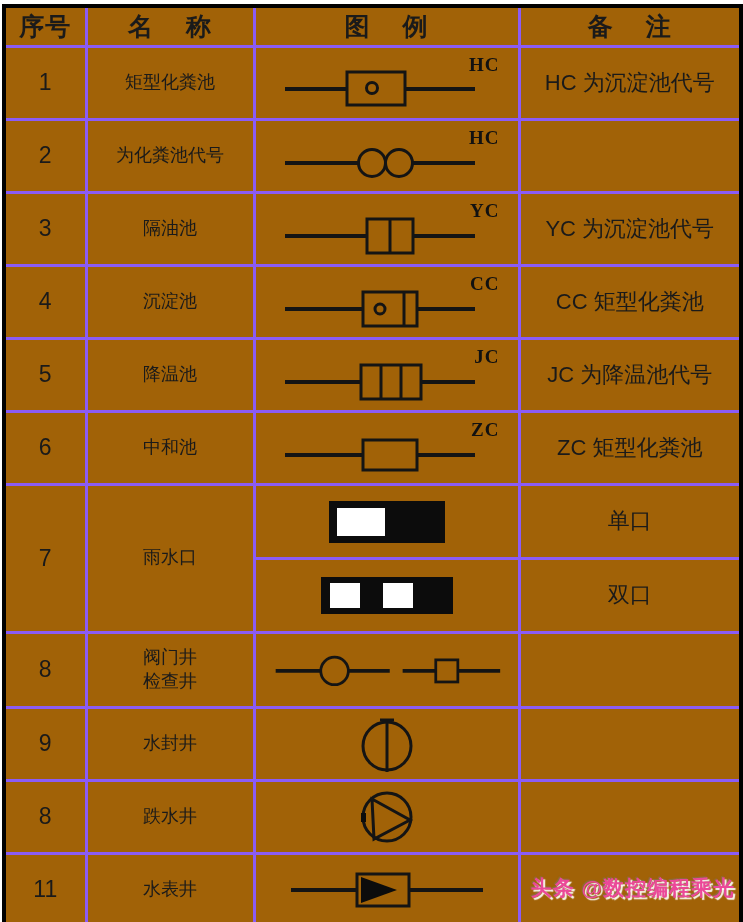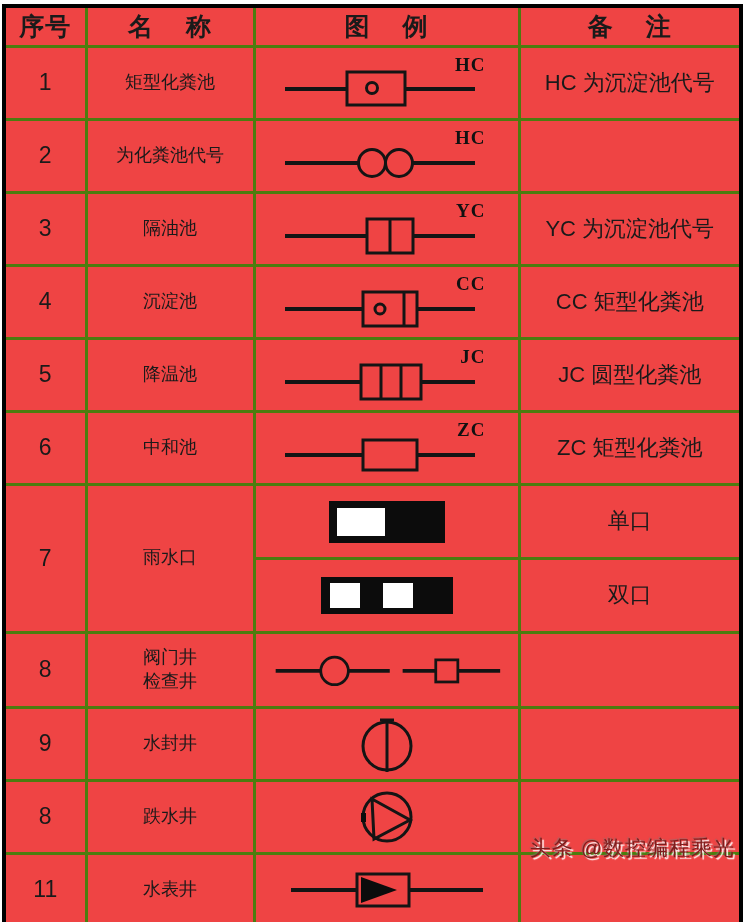--- a/index.html
+++ b/index.html
@@ -1,46 +1,46 @@
 <!DOCTYPE html>
 <html><head>
 <meta charset="utf-8">
 <style>
   * { box-sizing: border-box; }
   html,body { margin:0; padding:0; background:#ffffff; }
   body { font-family:"Liberation Sans","DejaVu Sans",sans-serif; color:#1a1a1a; }
   .page { position:relative; width:743px; height:922px; background:#ffffff; overflow:hidden; }
 
   table.legend { border-collapse:collapse; table-layout:fixed; margin:4px 0 0 2px; width:737px; }
-  table.legend th, table.legend td { border:3px solid #4d7c0f; padding:0; text-align:center; vertical-align:middle; background:#ef4444; }
+  table.legend th, table.legend td { border:3px solid #8b5cf6; padding:0; text-align:center; vertical-align:middle; background:#a16207; }
   table.legend { border:4px solid #000; }
 
   col.c-no  { width:82px; }
   col.c-name{ width:168px; }
   col.c-sym { width:265px; }
   col.c-rem { width:222px; }
 
   tr.hdr th { height:40px; font-size:25px; font-weight:bold; white-space:pre; letter-spacing:1px; }
   tr.r   { height:73px; }
   tr.r7  { height:74px; }
   tr.r8  { height:75px; }
 
   td.no   { font-size:23px; }
   td.name { font-size:18px; white-space:pre-line; line-height:1.3; }
   td.rem  { font-size:22px; white-space:pre; }
 
   .sym { position:relative; width:230px; height:62px; margin:0 auto; display:flex; align-items:center; justify-content:center; }
   .sym svg { display:block; }
-  .sym-label { position:absolute; top:2px; right:16px; font-family:"Liberation Serif","DejaVu Serif",serif; font-weight:bold; font-size:19px; color:#111; letter-spacing:1px; }
+  .sym-label { position:absolute; top:2px; right:2px; font-family:"Liberation Serif","DejaVu Serif",serif; font-weight:bold; font-size:19px; color:#111; letter-spacing:1px; }
 
   .stroke { stroke:#141414; stroke-width:3; fill:none; }
   .thick  { stroke:#141414; stroke-width:4; fill:none; }
   .fillw  { fill:#ffffff; stroke:none; }
 
-  .watermark { position:absolute; right:8px; top:834px; font-size:21px; font-weight:normal; color:#7f1d1d;
+  .watermark { position:absolute; right:8px; top:874px; font-size:21px; font-weight:bold; color:#ec4899;
                text-shadow: 2px 2px 1px rgba(255,255,255,0.95), -1px -1px 1px rgba(120,120,120,0.55);
                letter-spacing:1px; }
 </style>
 </head>
 <body>
 
 <div class="page">
   <table class="legend">
     <colgroup>
         <col class="c-no">
@@ -134,21 +134,21 @@
           <svg width="220" height="60" viewBox="0 0 220 60">
             <line class="thick" x1="8" y1="37" x2="84" y2="37"></line>
             <rect class="stroke" x="84" y="20" width="60" height="34"></rect>
             <line class="stroke" x1="104" y1="20" x2="104" y2="54"></line>
             <line class="stroke" x1="124" y1="20" x2="124" y2="54"></line>
             <line class="thick" x1="144" y1="37" x2="198" y2="37"></line>
           </svg>
           <span class="sym-label">JC</span>
         </div>
       </td>
-      <td class="rem">JC 圆型化粪池</td>
+      <td class="rem">JC 为降温池代号</td>
     </tr>
 
     <tr class="r">
       <td class="no">6</td>
       <td class="name">中和池</td>
       <td>
         <div class="sym">
           <svg width="220" height="60" viewBox="0 0 220 60">
             <line class="thick" x1="8" y1="37" x2="86" y2="37"></line>
             <rect class="stroke" x="86" y="22" width="54" height="30"></rect>

